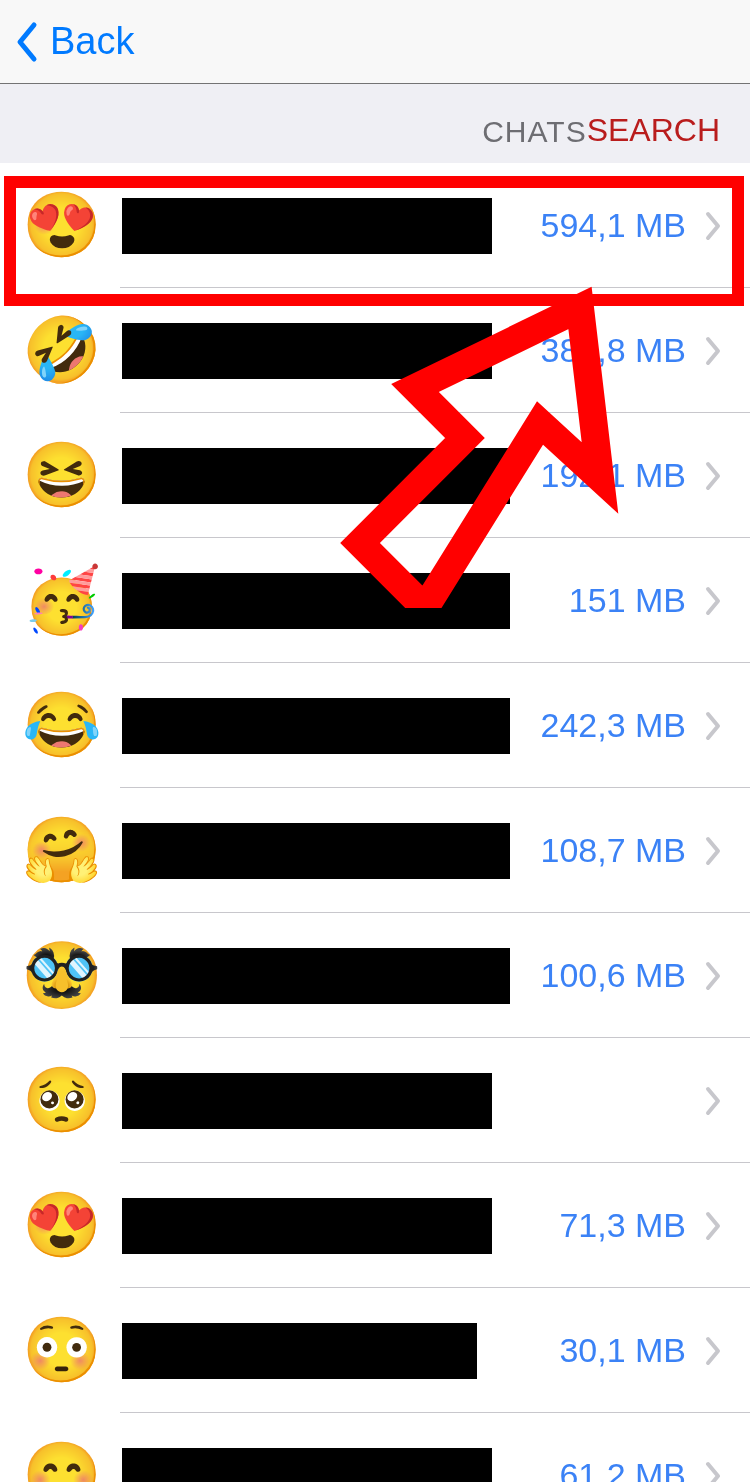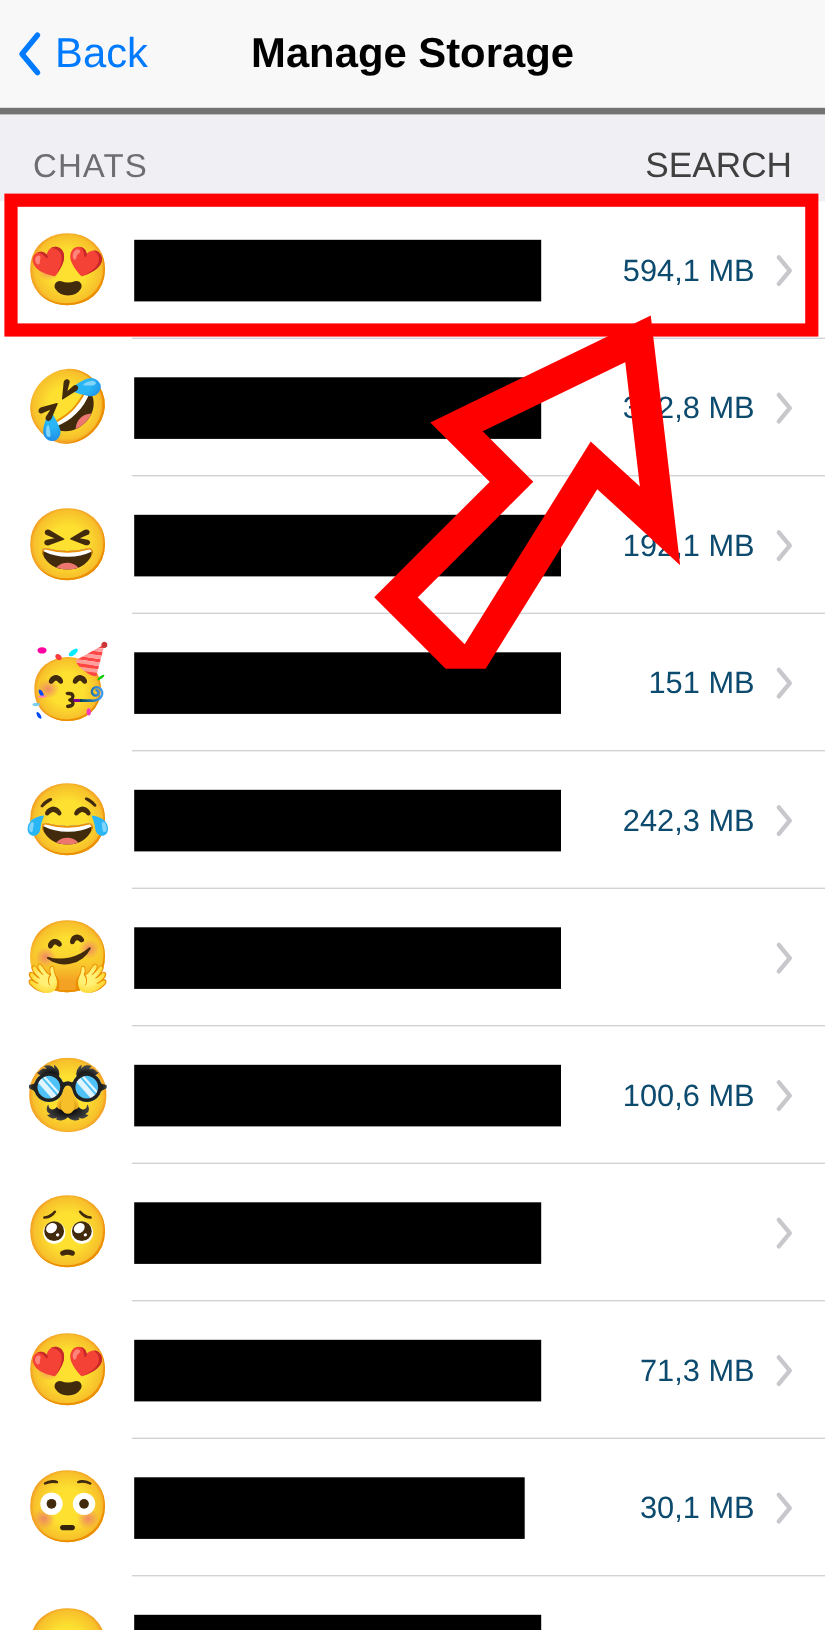--- a/index.html
+++ b/index.html
@@ -1,47 +1,46 @@
 <!DOCTYPE html>
 <html><head>
 <meta charset="utf-8">
 <style>
   html,body{margin:0;padding:0;width:750px;height:1482px;background:#efeff4;font-family:-apple-system,Helvetica,Arial,sans-serif;overflow:hidden}
   *{box-sizing:border-box}
-  .nav{height:104px;background:#f8f8f8;border-bottom:6px solid #737373;display:flex;align-items:center;position:relative}
+  .nav{height:84px;background:#f8f8f8;border-bottom:1px solid #737373;display:flex;align-items:center;position:relative}
   .back{display:flex;align-items:center;color:#007aff;font-size:38px;padding-left:14px;height:100%}
   .back svg{width:24px;height:42px;margin-right:12px}
   .title{position:absolute;left:0;right:0;text-align:center;font-size:38px;font-weight:700;color:#000;pointer-events:none}
-  .sect-header{display:flex;align-items:flex-end;justify-content:space-between;padding:28px 30px 14px 30px}
+  .sect-header{display:flex;align-items:flex-end;justify-content:flex-end;padding:28px 30px 14px 30px}
   .sect-label{color:#6d6d72;font-size:30px;text-transform:uppercase;letter-spacing:1px}
-  .search{color:#404040;font-size:32px;font-weight:400}
+  .search{color:#b91c1c;font-size:32px;font-weight:400}
   .list{background:#fff}
   .row{height:125px;display:flex;align-items:center;position:relative;padding:0 28px 0 18px}
   .sep{position:absolute;left:120px;right:0;bottom:0;height:1px;background:#c8c7cc}
   .avatar{width:88px;height:88px;border-radius:50%;display:flex;align-items:center;justify-content:center;font-size:64px;flex-shrink:0;margin-right:16px}
   .blackbar{height:56px;background:#000;flex:0 0 auto}
   .spacer{flex:1}
-  .size{color:#0c4a6e;font-size:28px;white-space:nowrap}
+  .size{color:#3b82f6;font-size:34px;white-space:nowrap}
   .chev{width:18px;height:30px;margin-left:18px;flex-shrink:0}
   .chev svg{width:18px;height:30px;display:block}
   .chev path{stroke:#c7c7cc;stroke-width:4;fill:none;stroke-linecap:round;stroke-linejoin:round}
   .highlight-box{position:absolute;border:12px solid #ff0000;pointer-events:none;z-index:10}
   .highlight-arrow{position:absolute;pointer-events:none;z-index:11}
 </style>
 </head>
 <body>
 
 <div class="nav">
   <div class="back">
     <svg viewBox="0 0 24 42">
       <path d="M20 4 L6 21 L20 38" stroke="#007aff" stroke-width="5" fill="none" stroke-linecap="round" stroke-linejoin="round"></path>
     </svg>
     <span>Back</span>
   </div>
-  <div class="title">Manage Storage</div>
 </div>
 
 <div class="sect-header">
   <span class="sect-label">CHATS</span>
   <span class="search">SEARCH</span>
 </div>
 
 <div class="list" id="chat-list">
     <div class="row">
       <div class="avatar">😍</div>
@@ -100,20 +99,21 @@
         <svg viewBox="0 0 18 30">
           <path d="M4 3 L14 15 L4 27"></path>
         </svg>
       </div>
       <div class="sep"></div>
     </div>
     <div class="row">
       <div class="avatar">🤗</div>
       <div class="blackbar" style="width: 388px;"></div>
       <div class="spacer"></div>
+      <div class="size">108,7 MB</div>
       <div class="chev">
         <svg viewBox="0 0 18 30">
           <path d="M4 3 L14 15 L4 27"></path>
         </svg>
       </div>
       <div class="sep"></div>
     </div>
     <div class="row">
       <div class="avatar">🥸</div>
       <div class="blackbar" style="width: 388px;"></div>

